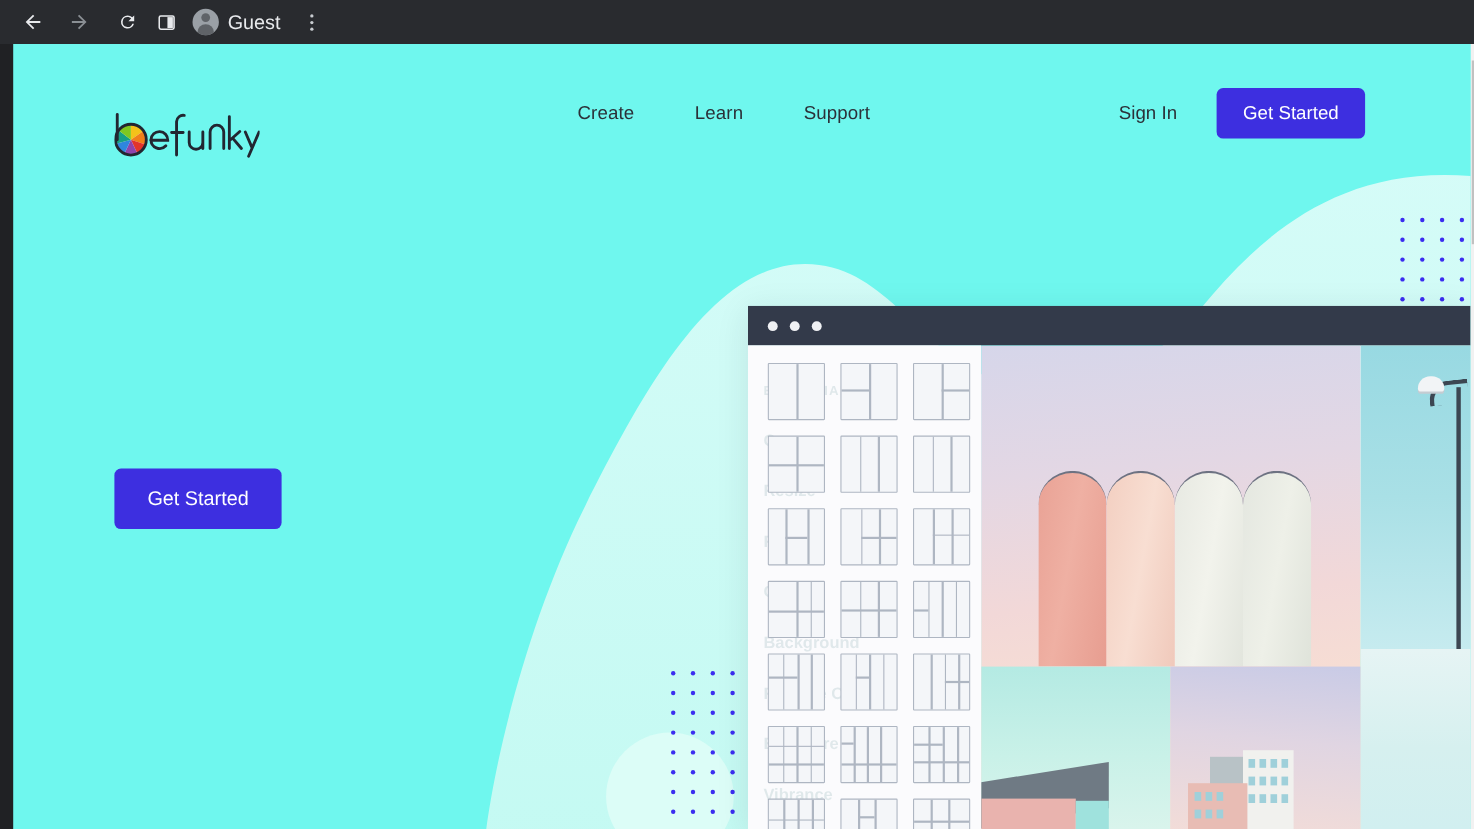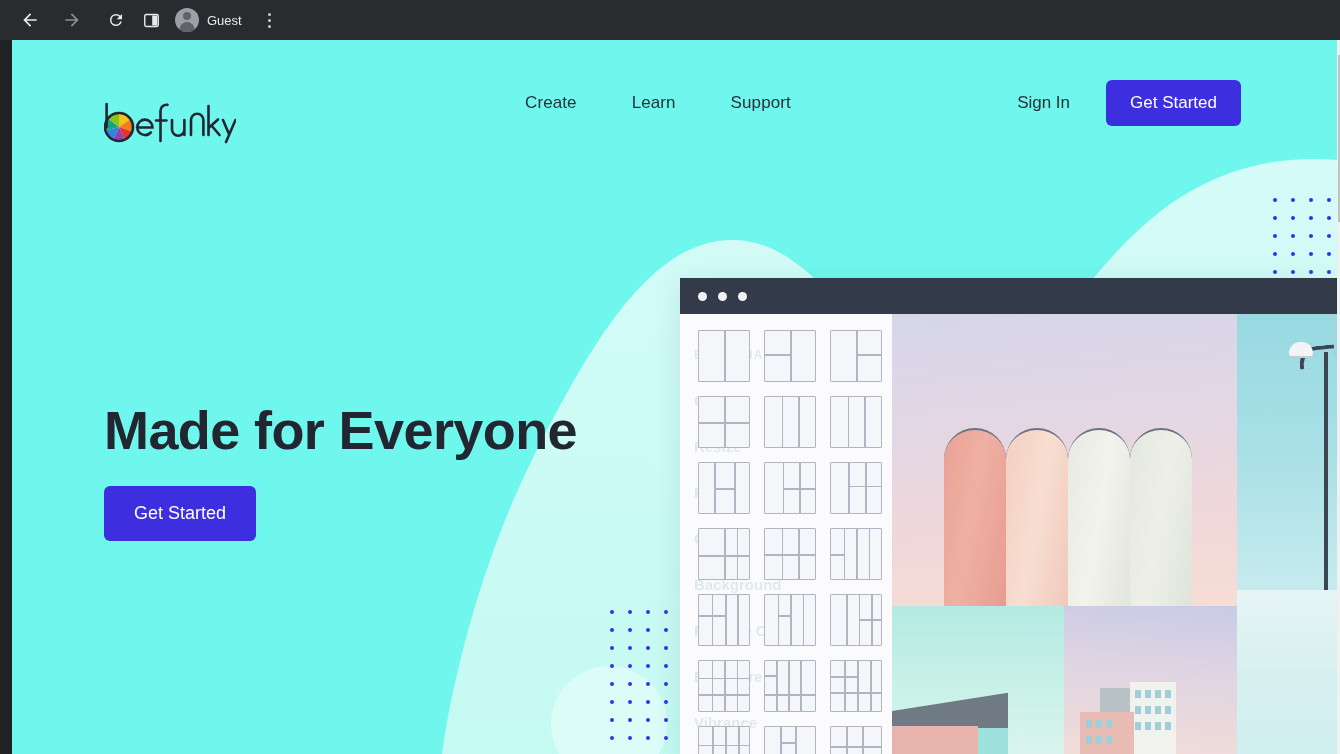--- a/index.html
+++ b/index.html
@@ -72,21 +72,21 @@
     transform: translateX(-50%);
     width: 8px; height: 8px; border-radius: 50%;
     background: #5f6368;
   }
   #profile-avatar::after {
     content:''; position:absolute; left:50%; top:14px;
     transform: translateX(-50%);
     width: 15px; height: 12px; border-radius: 8px 8px 0 0;
     background: #5f6368;
   }
-  #profile-name { color: #e8eaed; font-size: 13px; }
+  #profile-name { color: #e8eaed; font-size: 18px; }
   #chrome-menu-button {
     width: 28px; height: 30px; flex: 0 0 auto;
     display: flex; flex-direction: column; align-items: center; justify-content: center;
     gap: 3px; margin-left: 2px;
   }
   #chrome-menu-button i {
     display:block; width: 3px; height: 3px; border-radius: 50%; background: #c8ccd0;
   }
 
   
@@ -523,21 +523,20 @@
     <div id="header-actions">
       <a id="sign-in-link" href="#">Sign In</a>
       <button id="header-get-started-button">Get Started</button>
     </div>
   </header>
 
   <section id="hero-copy">
     <h1 id="hero-title">
       <br>
       <br>
-      <span class="t">Made for Everyone</span>
     </h1>
     <button id="hero-get-started-button">Get Started</button>
   </section>
 
   <div id="app-mockup">
     <div id="mockup-titlebar">
       <span class="window-dot"></span>
       <span class="window-dot"></span>
       <span class="window-dot"></span>
     </div>

